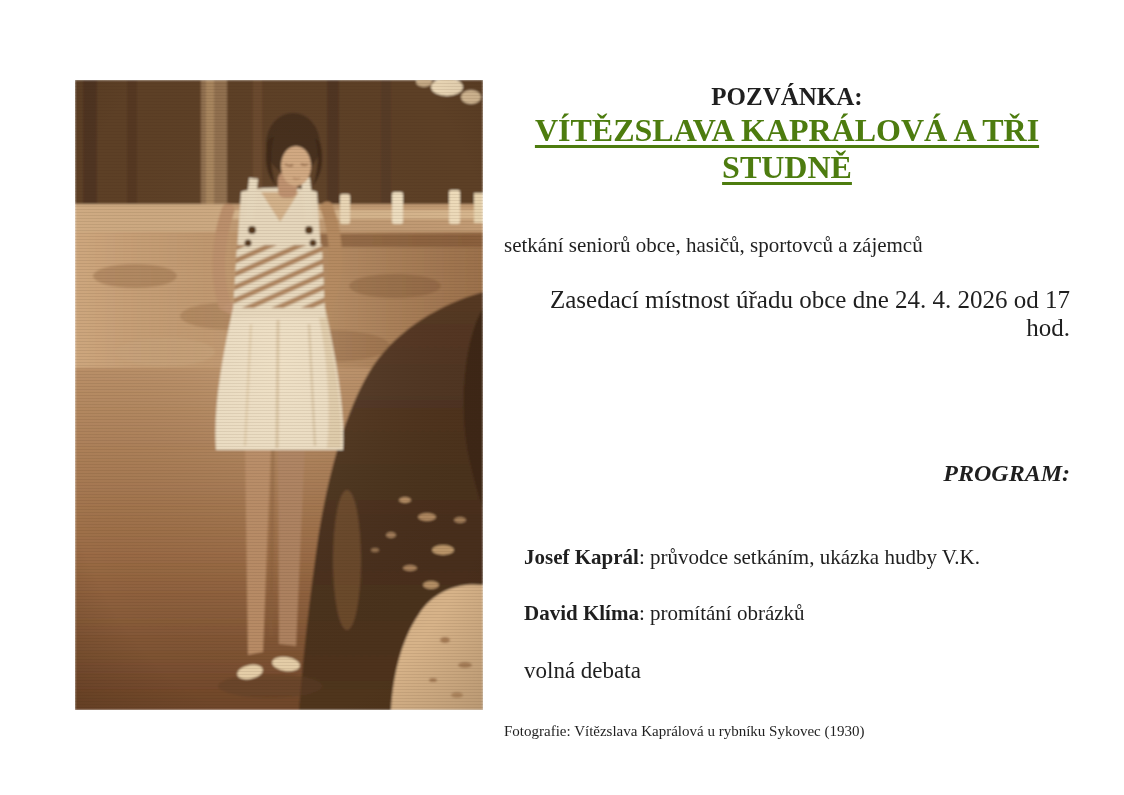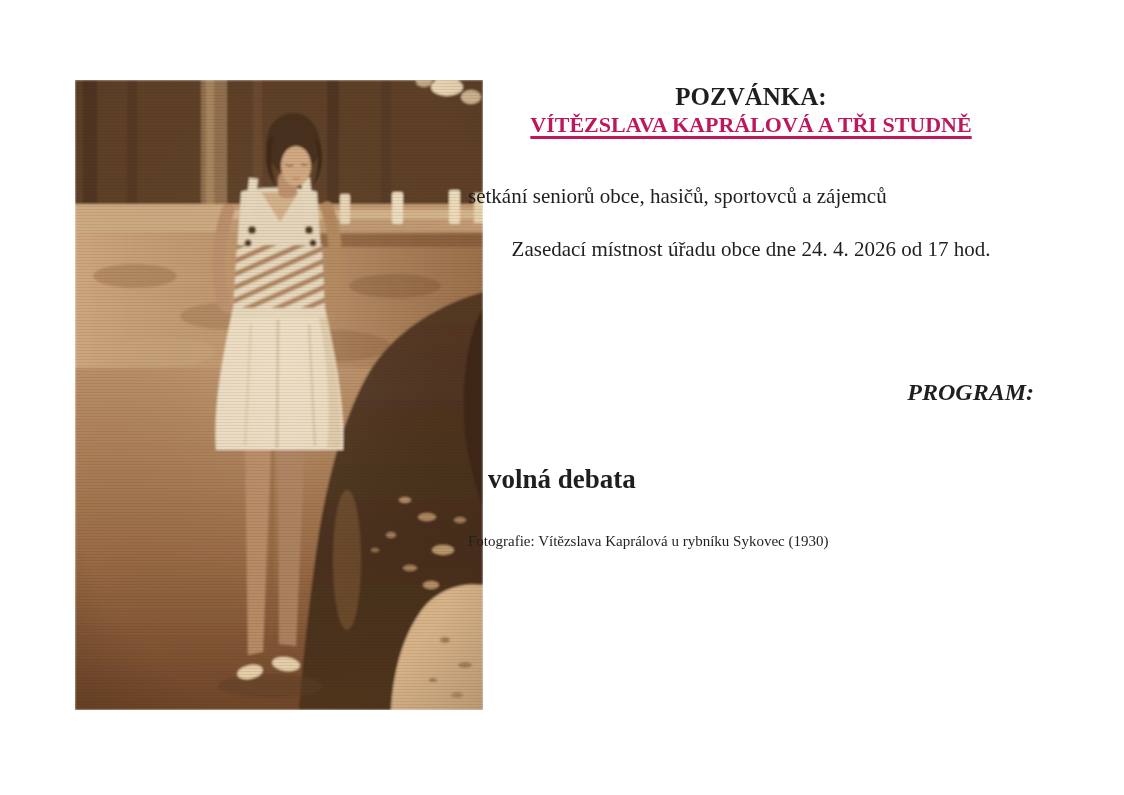--- a/index.html
+++ b/index.html
@@ -28,50 +28,50 @@
     height: 630px;
     margin: 0;
   }
   .photo svg {
     display: block;
     width: 100%;
     height: 100%;
   }
   .content {
     position: absolute;
-    left: 468px;
+    left: 504px;
     top: 80px;
     width: 566px;
   }
   .kicker {
     font-size: 25px;
     font-weight: bold;
     text-align: center;
     line-height: 1.0;
     margin: 4px 0 0 0;
   }
   .title {
-    font-size: 22px;
-    font-weight: bold;
-    color: #be185d;
+    font-size: 32px;
+    font-weight: bold;
+    color: #4d7c0f;
     text-align: center;
     line-height: 1.15;
     margin: 3px 0 0 0;
     text-decoration: underline;
     text-decoration-thickness: 2.5px;
     text-underline-offset: 4px;
   }
   .audience {
     font-size: 21px;
     line-height: 1.15;
     margin: 47px 0 0 0;
   }
   .venue {
-    font-size: 21px;
-    text-align: center;
+    font-size: 25px;
+    text-align: right;
     line-height: 1.15;
     margin: 29px 0 0 0;
   }
   .program-heading {
     font-size: 24px;
     font-weight: bold;
     text-align: right;
     line-height: 1.1;
     margin: 117px 0 0 4px;
     font-style: italic;
@@ -83,22 +83,22 @@
     font-size: 21px;
     line-height: 1.2;
   }
   .program-list li {
     margin: 0 0 31px 0;
   }
   .program-name {
     font-weight: bold;
   }
   .closing {
-    font-size: 27px;
-    font-weight: bold;
+    font-size: 23px;
+    font-weight: normal;
     line-height: 1.2;
     margin: 0;
     padding-left: 20px;
   }
   .caption {
     font-size: 15px;
     line-height: 1.2;
     margin: 37px 0 0 0;
     padding-left: 0;
   }
@@ -255,20 +255,22 @@
   <main class="content">
     <h1 class="kicker">POZVÁNKA:</h1>
     <h2 class="title">VÍTĚZSLAVA KAPRÁLOVÁ A TŘI STUDNĚ</h2>
 
     <p class="audience">setkání seniorů obce, hasičů, sportovců a zájemců</p>
     <p class="venue">Zasedací místnost úřadu obce dne 24. 4. 2026 od 17 hod.</p>
 
     <h3 class="program-heading">PROGRAM:</h3>
 
     <ul class="program-list">
+      <li><span class="program-name">Josef Kaprál</span><span>: průvodce setkáním, ukázka hudby V.K.</span></li>
+      <li><span class="program-name">David Klíma</span><span>: promítání obrázků</span></li>
     </ul>
 
     <p class="closing">volná debata</p>
 
     <p class="caption">Fotografie: Vítězslava Kaprálová u rybníku Sykovec (1930)</p>
   </main>
 
 </div>
 
 </body></html>

